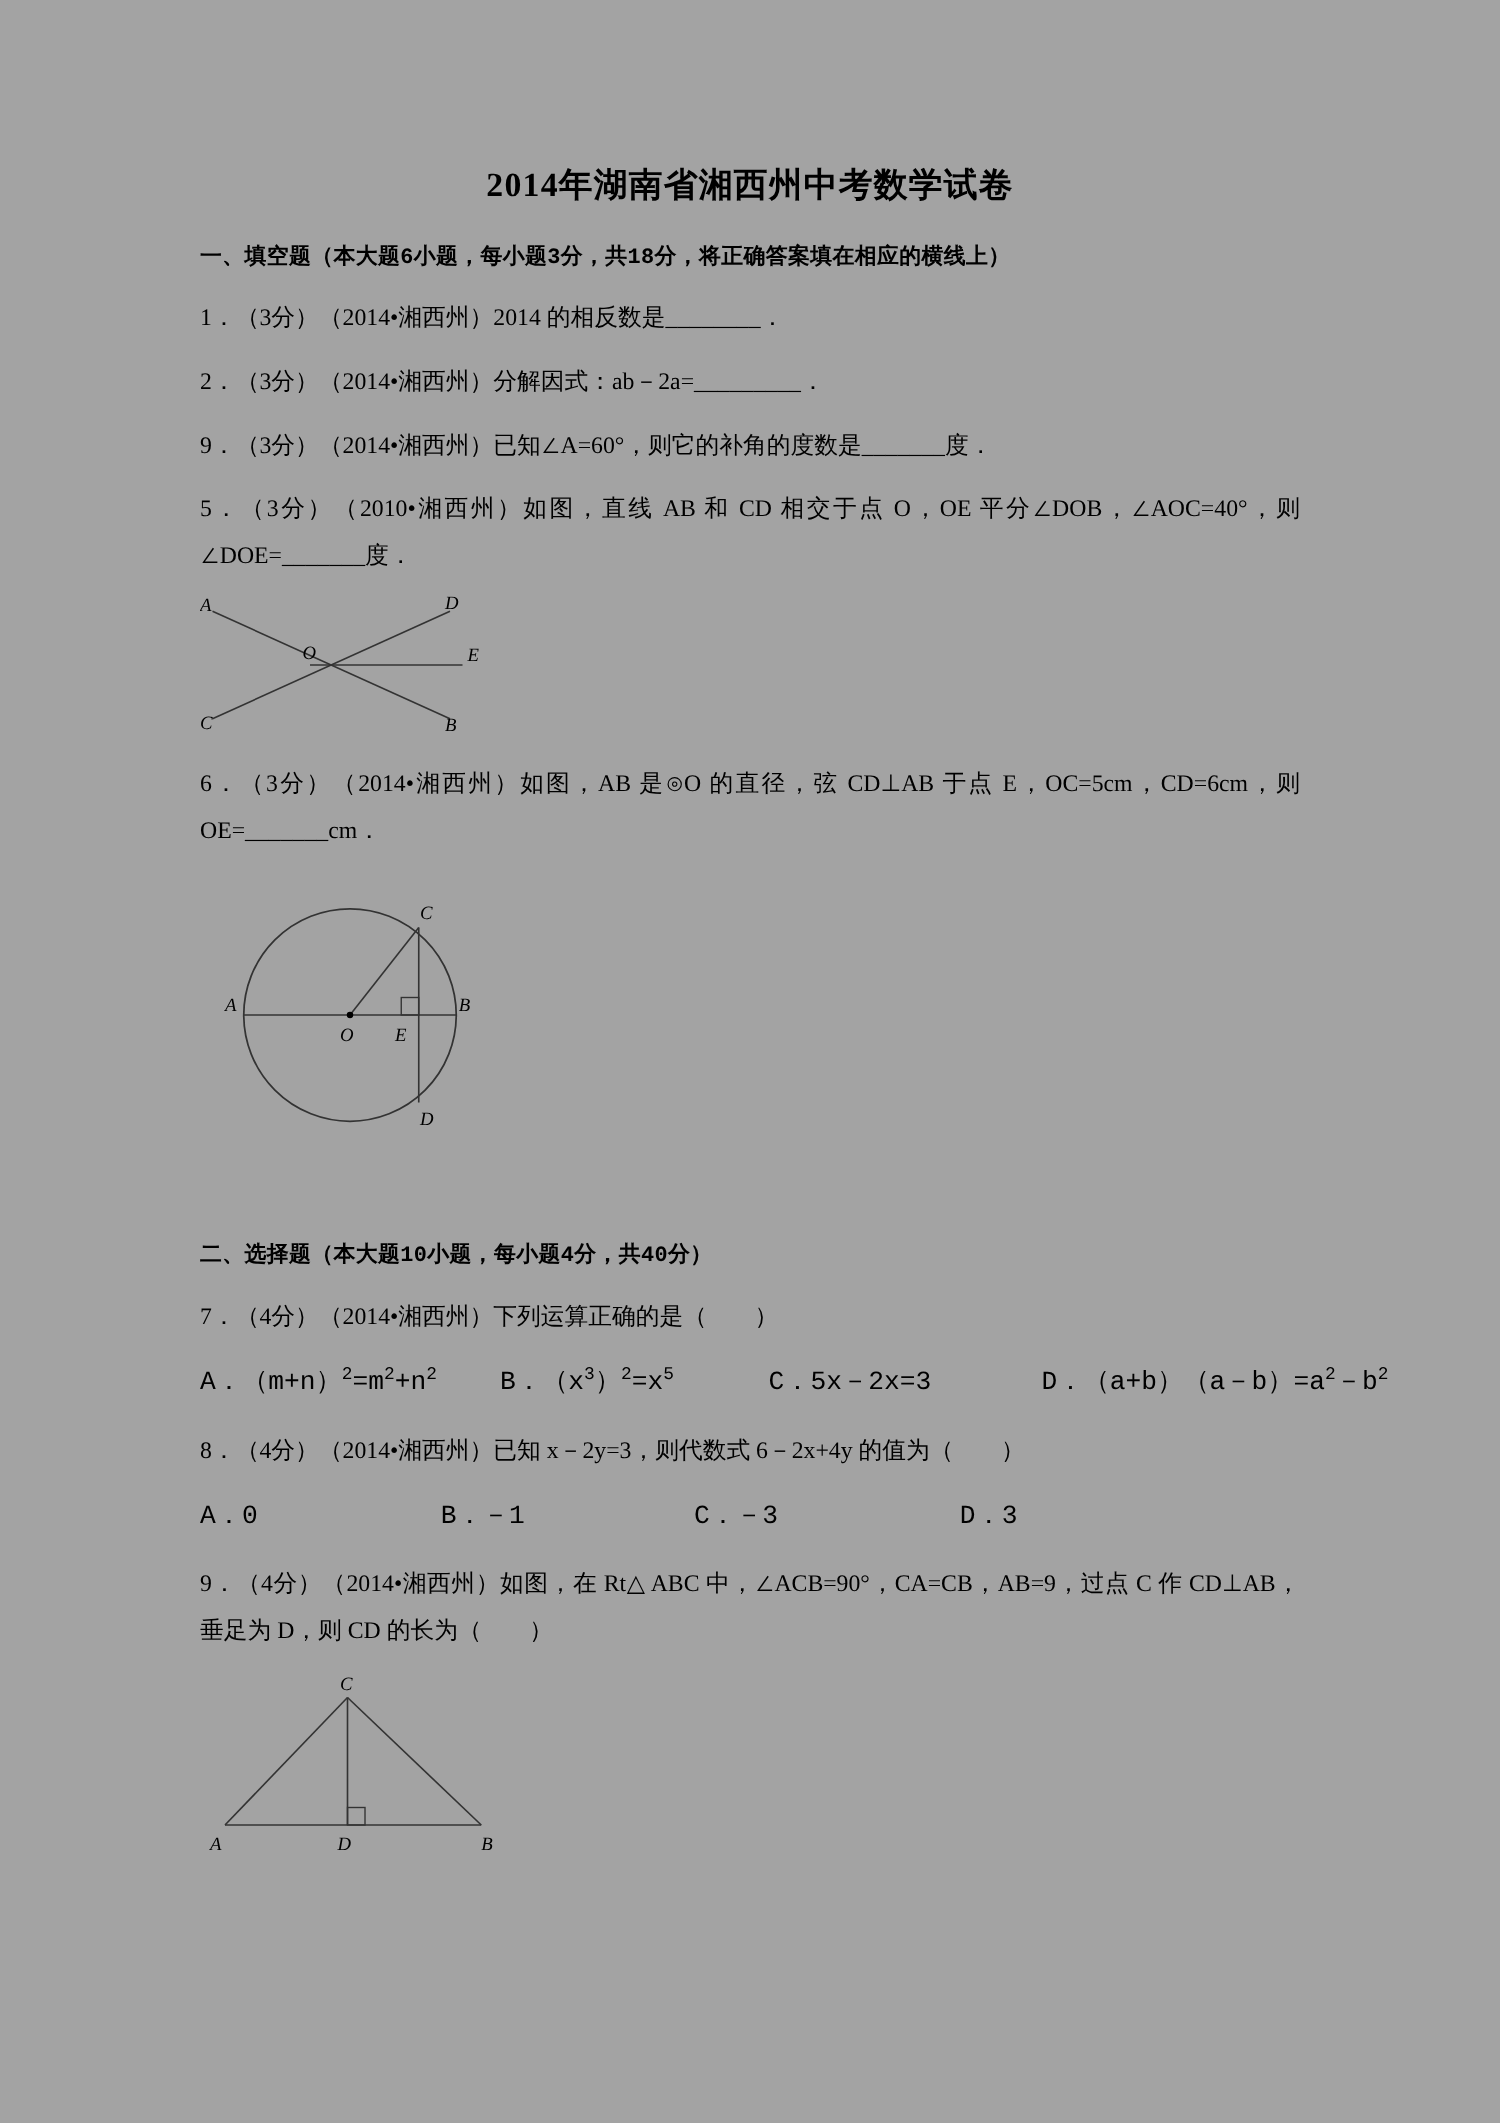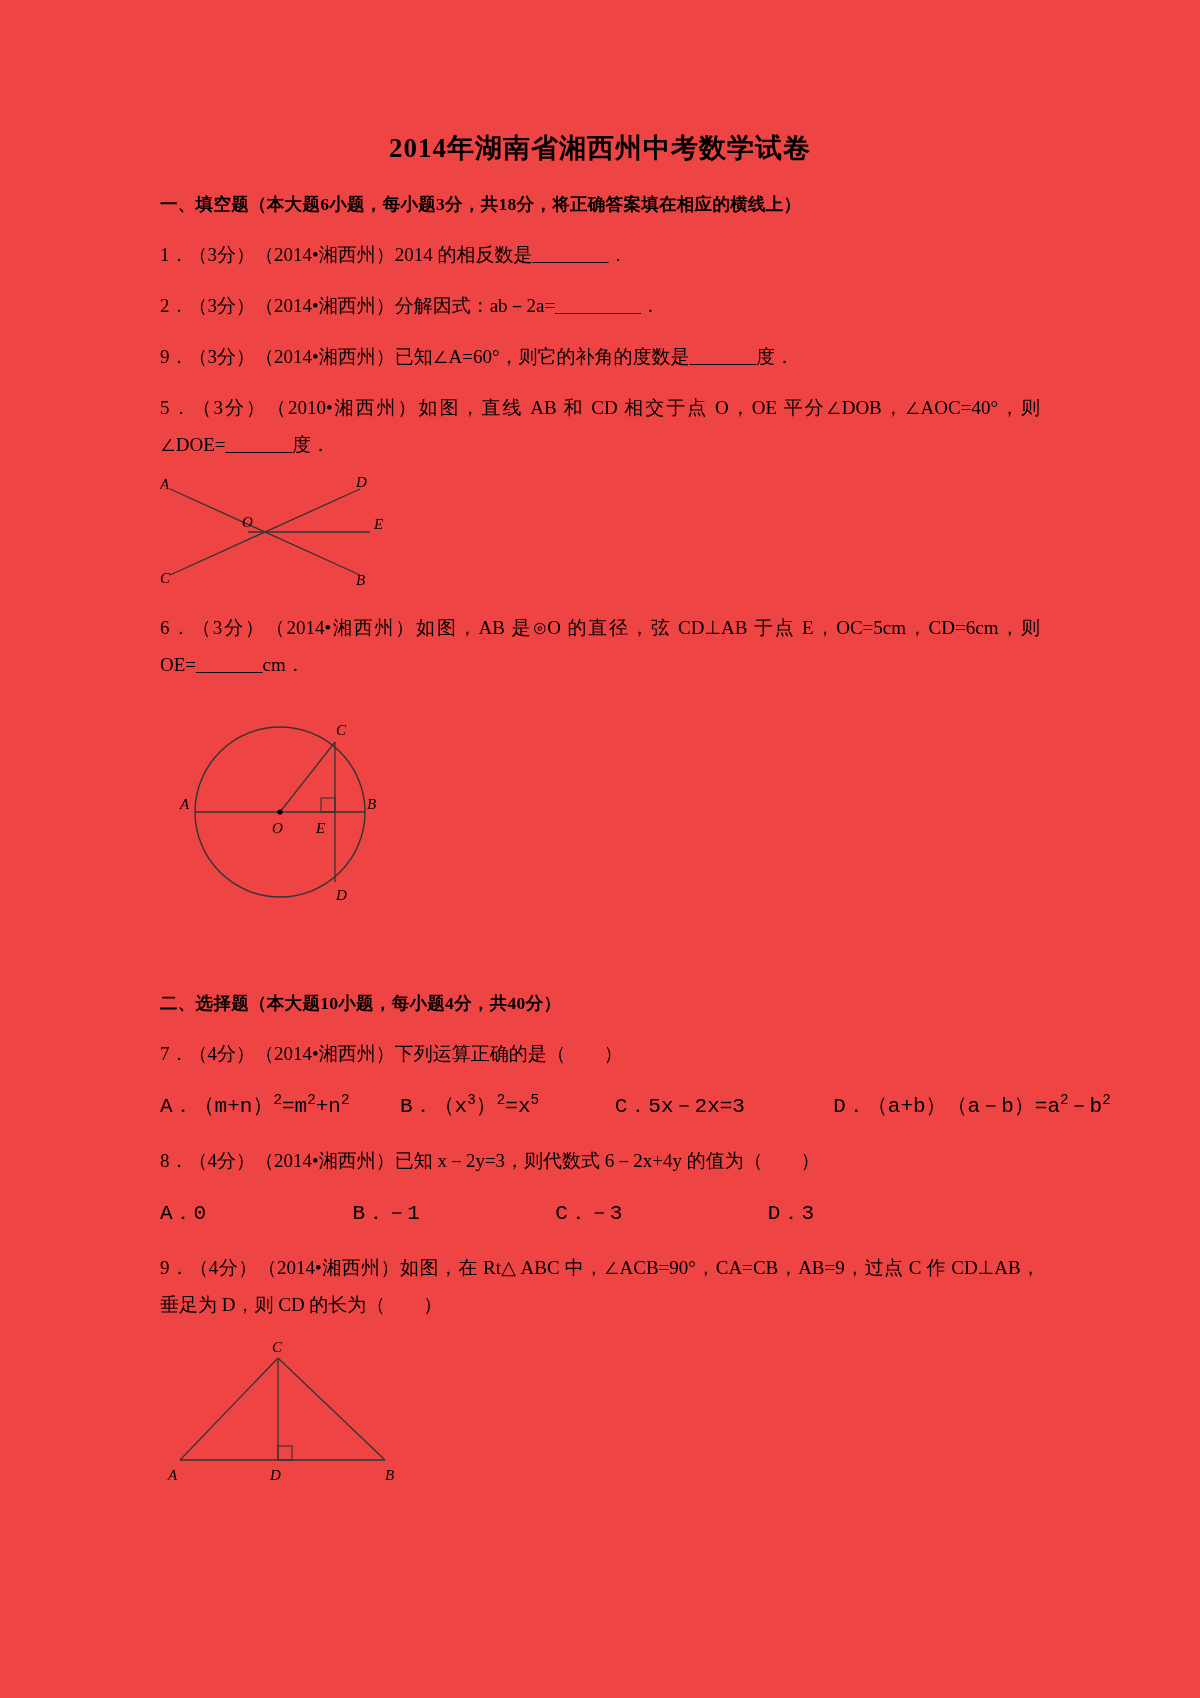--- a/index.html
+++ b/index.html
@@ -4,41 +4,41 @@
 <style>
   html, body {
     margin: 0;
     padding: 0;
     background: #ffffff;
   }
   .page {
     width: 1200px;
     height: 1698px;
     position: relative;
-    background: #ef4444;
+    background: #a3a3a3;
     font-family: "Liberation Serif", serif;
     color: #000000;
     box-sizing: border-box;
   }
   .content {
     position: absolute;
     left: 160px;
     top: 130px;
     width: 880px;
   }
   .doc-title {
     font-family: "Liberation Serif", serif;
     font-weight: bold;
     font-size: 27px;
     text-align: center;
     letter-spacing: 1px;
     margin: 0 0 26px 0;
   }
   .section-head {
-    font-family: Liberation Serif, serif;
+    font-family: Liberation Mono, monospace;
     font-weight: bold;
     font-size: 17.5px;
     margin: 0 0 20px 0;
     letter-spacing: 0.3px;
   }
   .q {
     font-size: 19px;
     line-height: 1.95;
     margin: 0 0 14px 0;
     text-align: justify;

